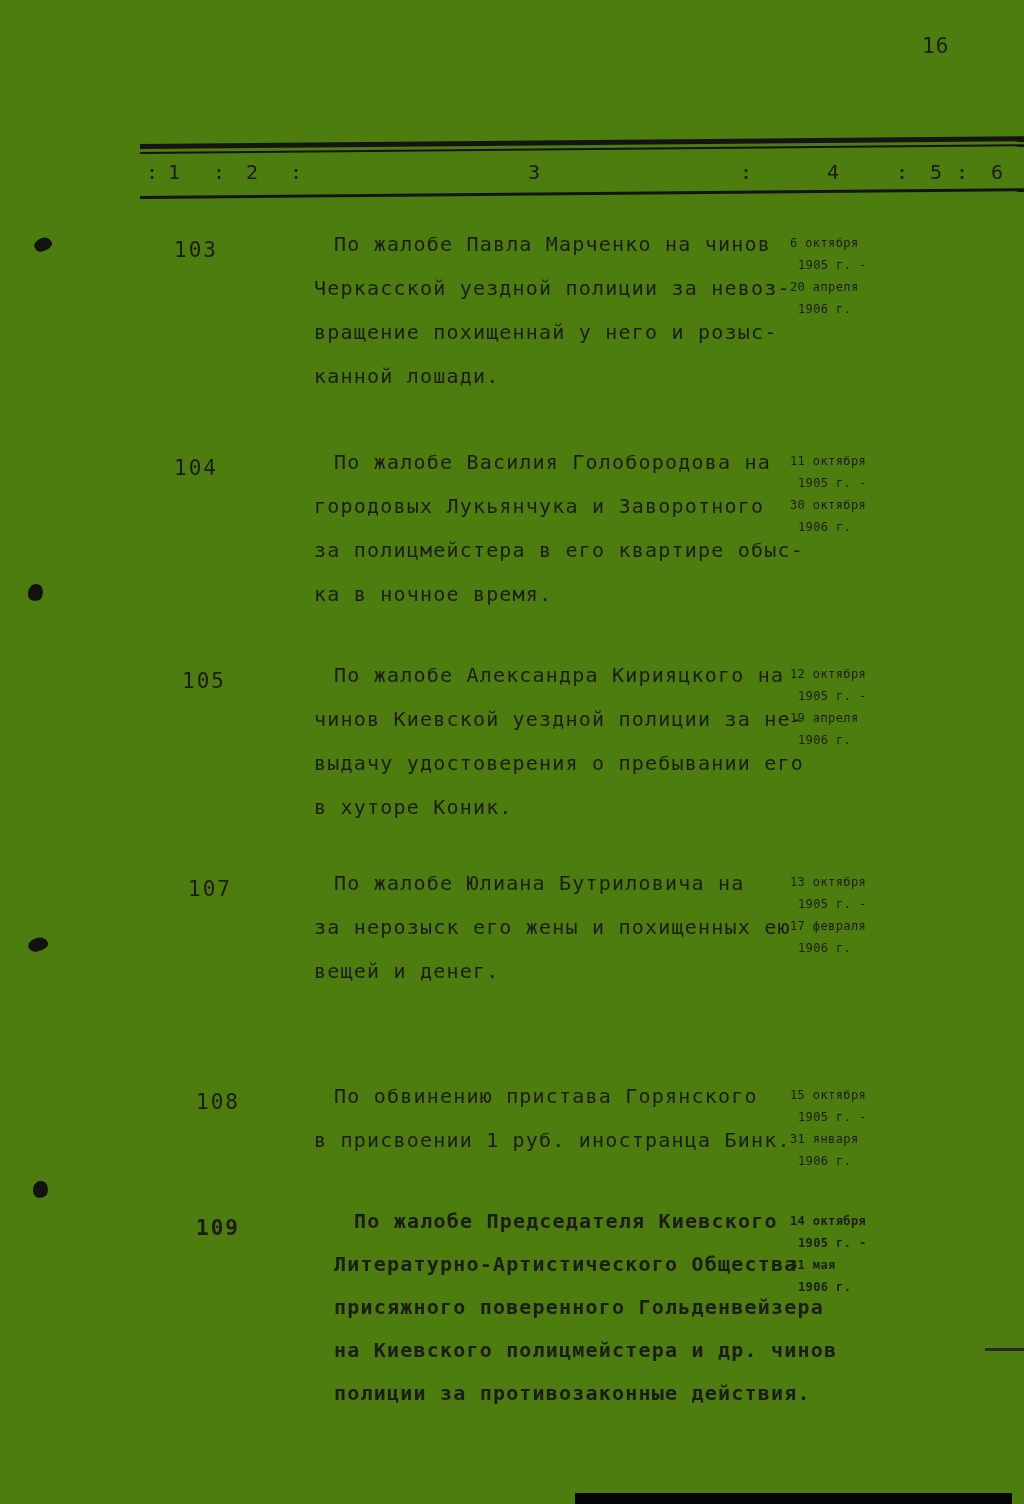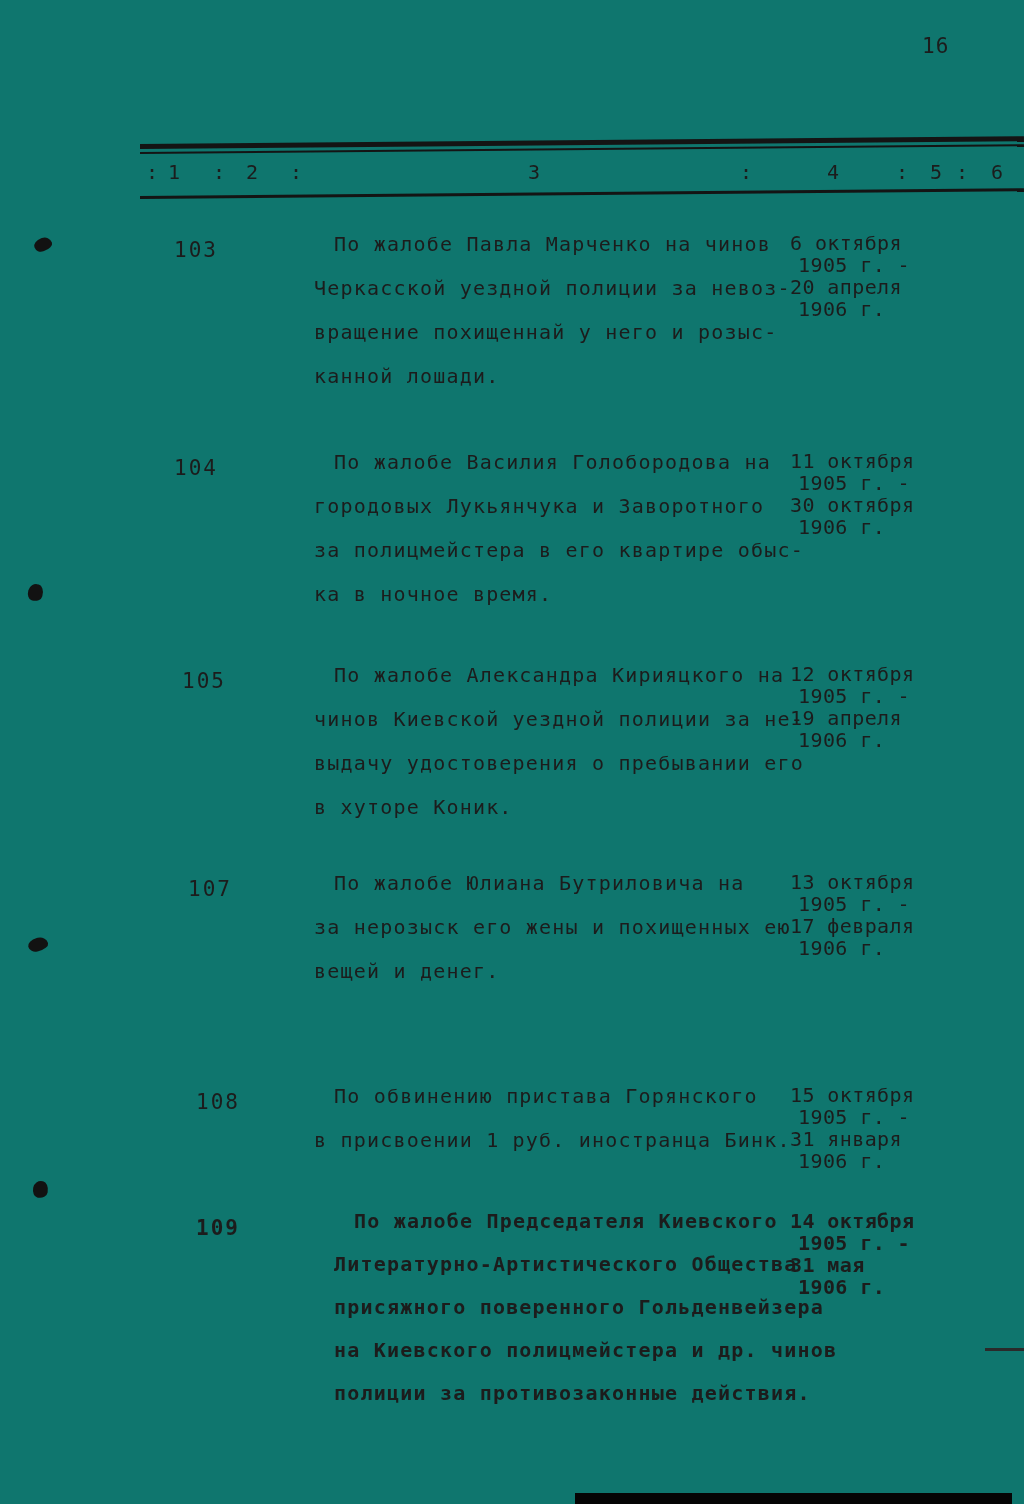--- a/index.html
+++ b/index.html
@@ -1,20 +1,20 @@
 <!DOCTYPE html>
 <html><head>
 <meta charset="utf-8">
 <style>
   html, body { margin: 0; padding: 0; background: #d9d9d9; }
   .page {
     position: relative;
     width: 1024px;
     height: 1504px;
-    background: #0f766e;
+    background: #4d7c0f;
     overflow: hidden;
     font-family: "DejaVu Sans Mono", "Liberation Mono", monospace;
     color: #1c1c1c;
   }
 
   
   .page-number {
     position: absolute;
     left: 922px;
     top: 34px;
@@ -91,21 +91,21 @@
     letter-spacing: 1.2px;
     white-space: nowrap;
   }
   #entries .entry:nth-child(6) .entry-desc { left: 322px; line-height: 43px; }
   .entry-desc .line:first-child { text-indent: 20px; }
 
   .entry-dates {
     position: absolute;
     top: 10px;
     left: 778px;
-    font-size: 20px;
+    font-size: 12px;
     line-height: 22px;
     letter-spacing: 0.4px;
     white-space: nowrap;
   }
   .entry-dates .dline:nth-child(even) { padding-left: 8px; }
 
   
   .blob {
     position: absolute;
     background: #121212;

